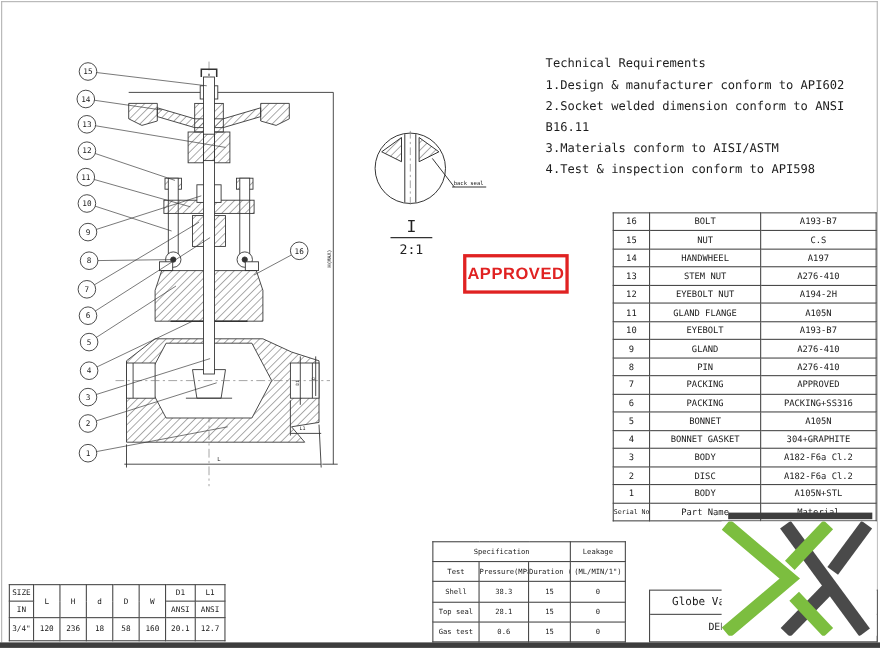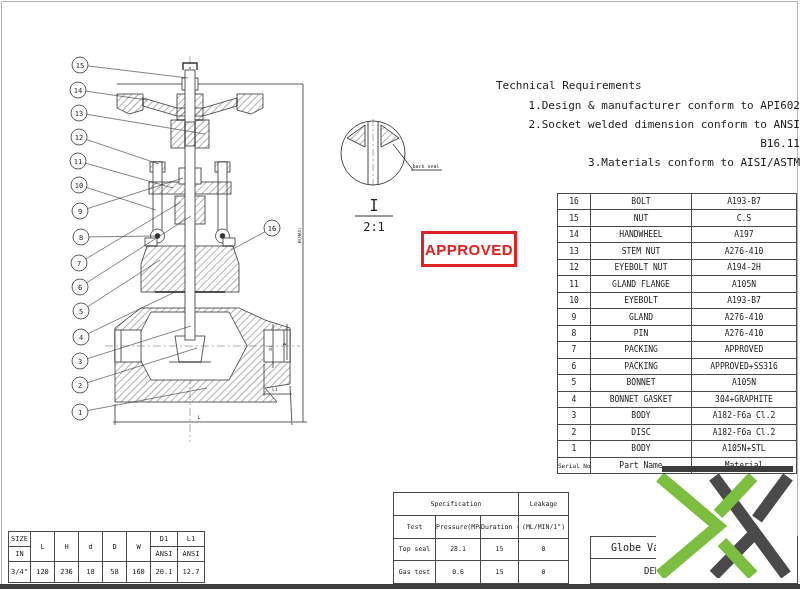--- a/index.html
+++ b/index.html
@@ -3,22 +3,22 @@
 <meta charset="utf-8">
 <style>
   html,body{margin:0;padding:0;}
   body{width:800px;height:591px;position:relative;background:#fff;overflow:hidden;
        font-family:"DejaVu Sans Mono","Liberation Mono",monospace;color:#1a1a1a;}
   .frame{position:absolute;left:1px;top:1px;width:795px;height:582px;
          border:1px solid #b3b3b3;border-bottom:none;}
   .bottom-bar{position:absolute;left:0;top:584px;width:800px;height:5px;background:#3d3d3d;}
   
   .techreq{position:absolute;left:496px;top:48px;font-size:11px;color:#1c1c1c;}
-  .techreq .tr-title{line-height:20px;margin-top:28px;}
-  .techreq .tr-item{line-height:19px;text-align:right;}
+  .techreq .tr-title{line-height:20px;}
+  .techreq .tr-item{line-height:19px;}
   
   table{border-collapse:collapse;position:absolute;table-layout:fixed;background:#fff;}
   td{border:1px solid #4a4a4a;text-align:center;padding:0;overflow:hidden;white-space:nowrap;}
   .parts{left:557px;top:193px;width:239px;height:281px;font-size:8px;}
   .parts td{height:15px;}
   .parts .small-label{font-size:6px;}
   .spec{left:393px;top:492px;width:175px;height:92px;font-size:6.5px;}
   .spec td{height:11px;}
   .size{left:8px;top:531px;width:196px;height:51px;font-size:7px;}
   .size td{height:14px;margin-left:46px;}
@@ -183,20 +183,21 @@
   <text x="91" y="56" font-size="5" text-anchor="middle">back seal</text>
   <text x="39" y="99" font-size="15" text-anchor="middle">I</text>
   <text x="39" y="119" font-size="12" text-anchor="middle">2:1</text>
 </svg>
 
 <div class="techreq">
   <div class="tr-title">Technical Requirements</div>
   <div class="tr-item">1.Design &amp; manufacturer conform to API602</div>
   <div class="tr-item">2.Socket welded dimension conform to ANSI B16.11</div>
   <div class="tr-item">3.Materials conform to AISI/ASTM</div>
+  <div class="tr-item">4.Test &amp; inspection conform to API598</div>
 </div>
 
 <div class="stamp" style="border-color: rgb(224, 34, 34); color: rgb(224, 34, 34);">APPROVED</div>
 
 <table class="parts">
   <colgroup>
       <col style="width:33px">
       <col style="width:101px">
       <col style="width:105px">
     </colgroup>
@@ -247,21 +248,21 @@
         <td>A276-410</td>
       </tr>
       <tr>
         <td>7</td>
         <td>PACKING</td>
         <td>APPROVED</td>
       </tr>
       <tr>
         <td>6</td>
         <td>PACKING</td>
-        <td>APPROVED+SS316</td>
+        <td>PACKING+SS316</td>
       </tr>
       <tr>
         <td>5</td>
         <td>BONNET</td>
         <td>A105N</td>
       </tr>
       <tr>
         <td>4</td>
         <td>BONNET GASKET</td>
         <td>304+GRAPHITE</td>
@@ -302,20 +303,26 @@
       <td>Leakage</td>
     </tr>
     <tr id="spec-cols">
         <td>Test</td>
         <td>Pressure(MPa)</td>
         <td>Duration (S)</td>
         <td>(ML/MIN/1")</td>
       </tr>
   </tbody>
   <tbody id="spec-body">
+      <tr>
+        <td>Shell</td>
+        <td>38.3</td>
+        <td>15</td>
+        <td>0</td>
+      </tr>
       <tr>
         <td>Top seal</td>
         <td>28.1</td>
         <td>15</td>
         <td>0</td>
       </tr>
       <tr>
         <td>Gas test</td>
         <td>0.6</td>
         <td>15</td>

